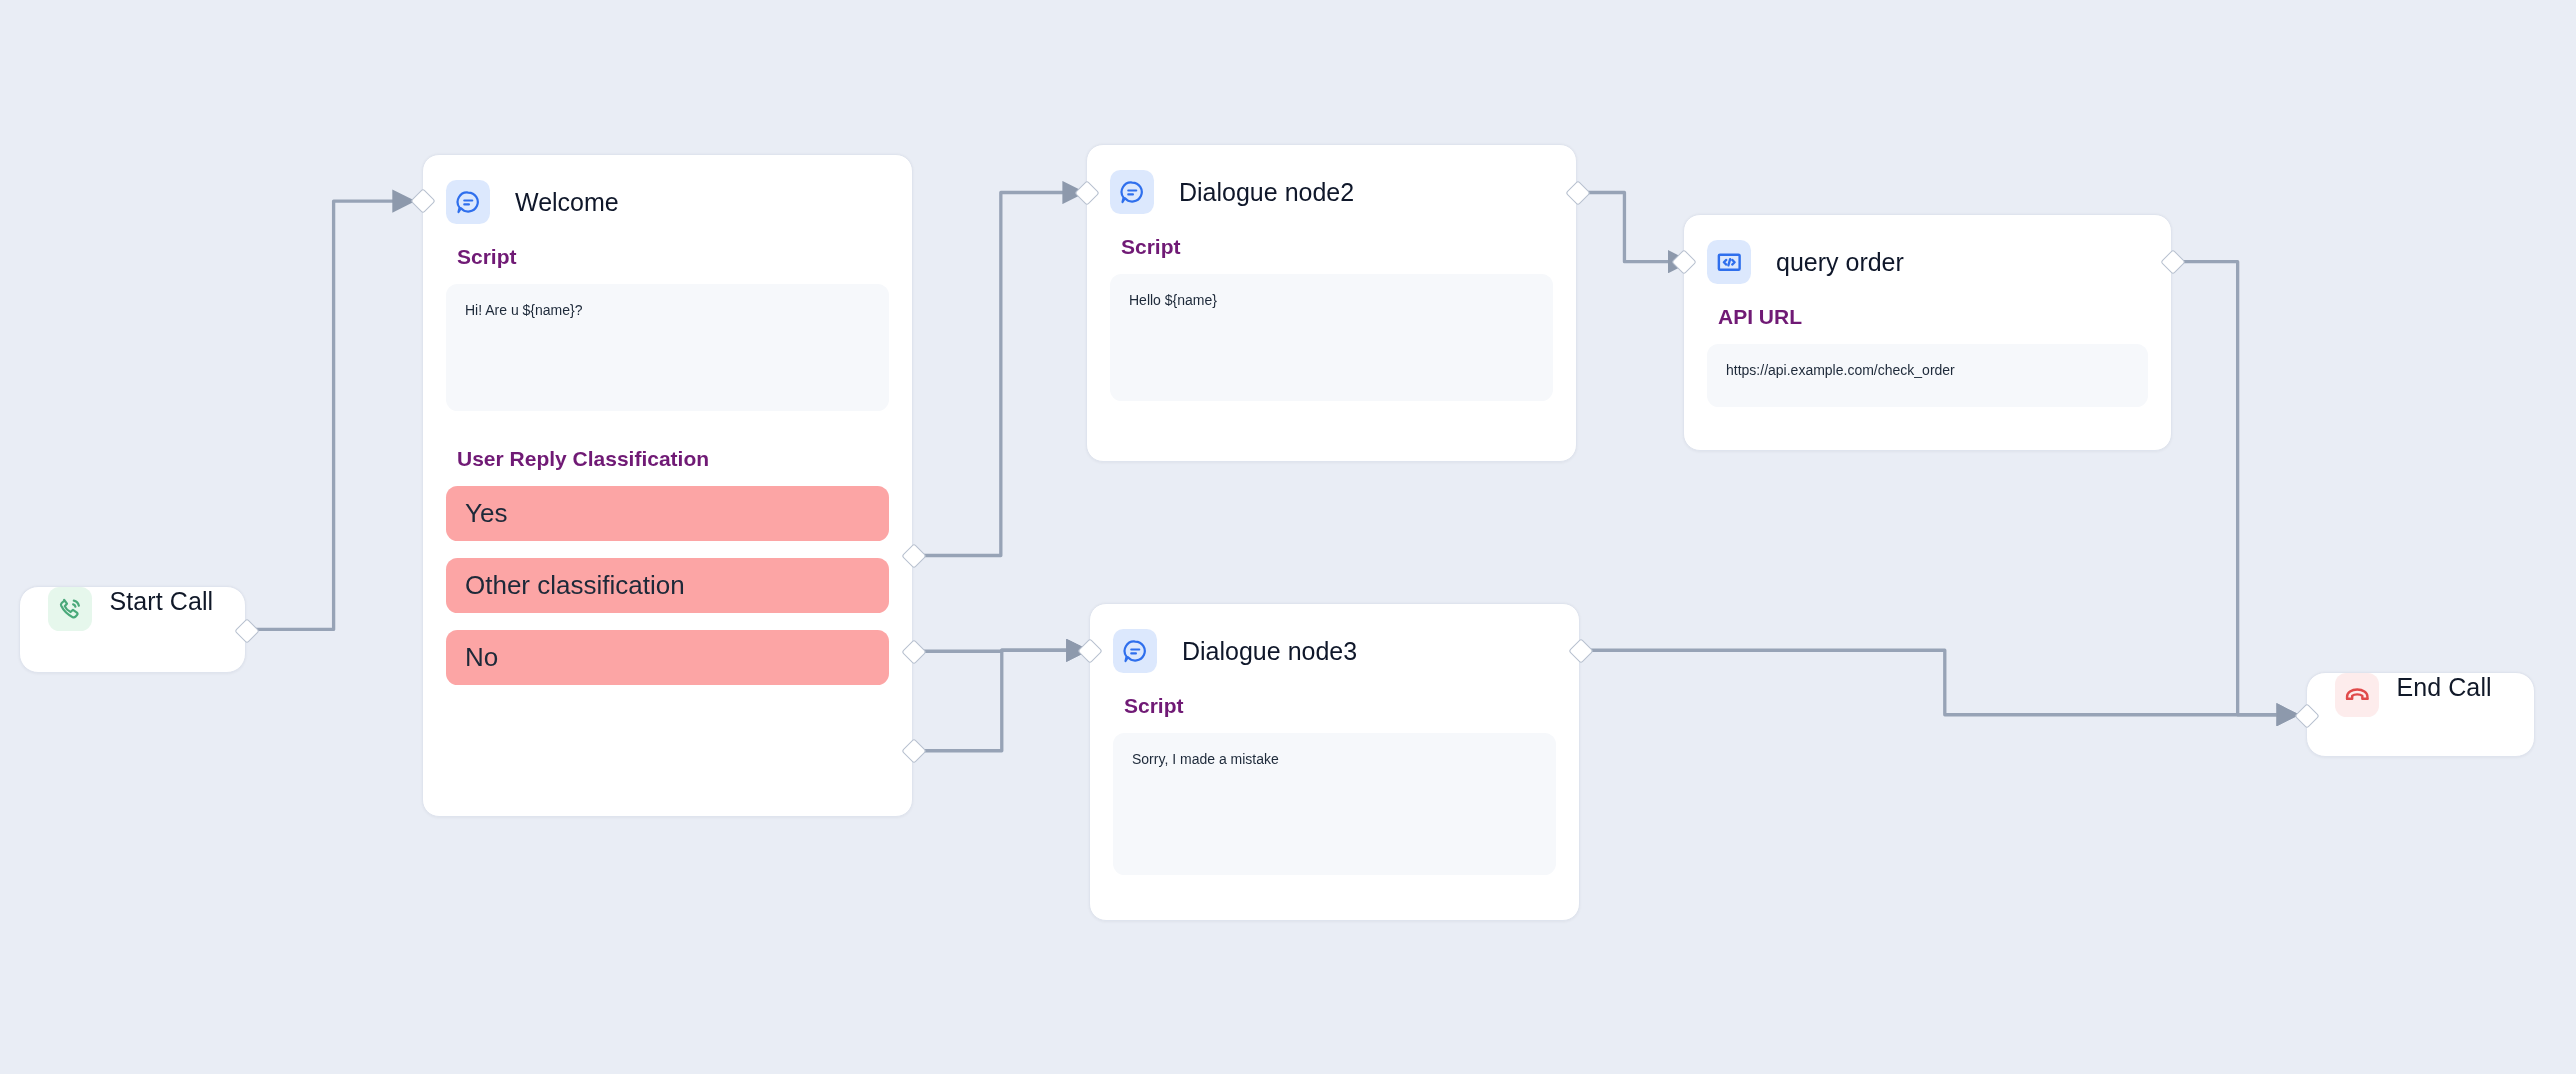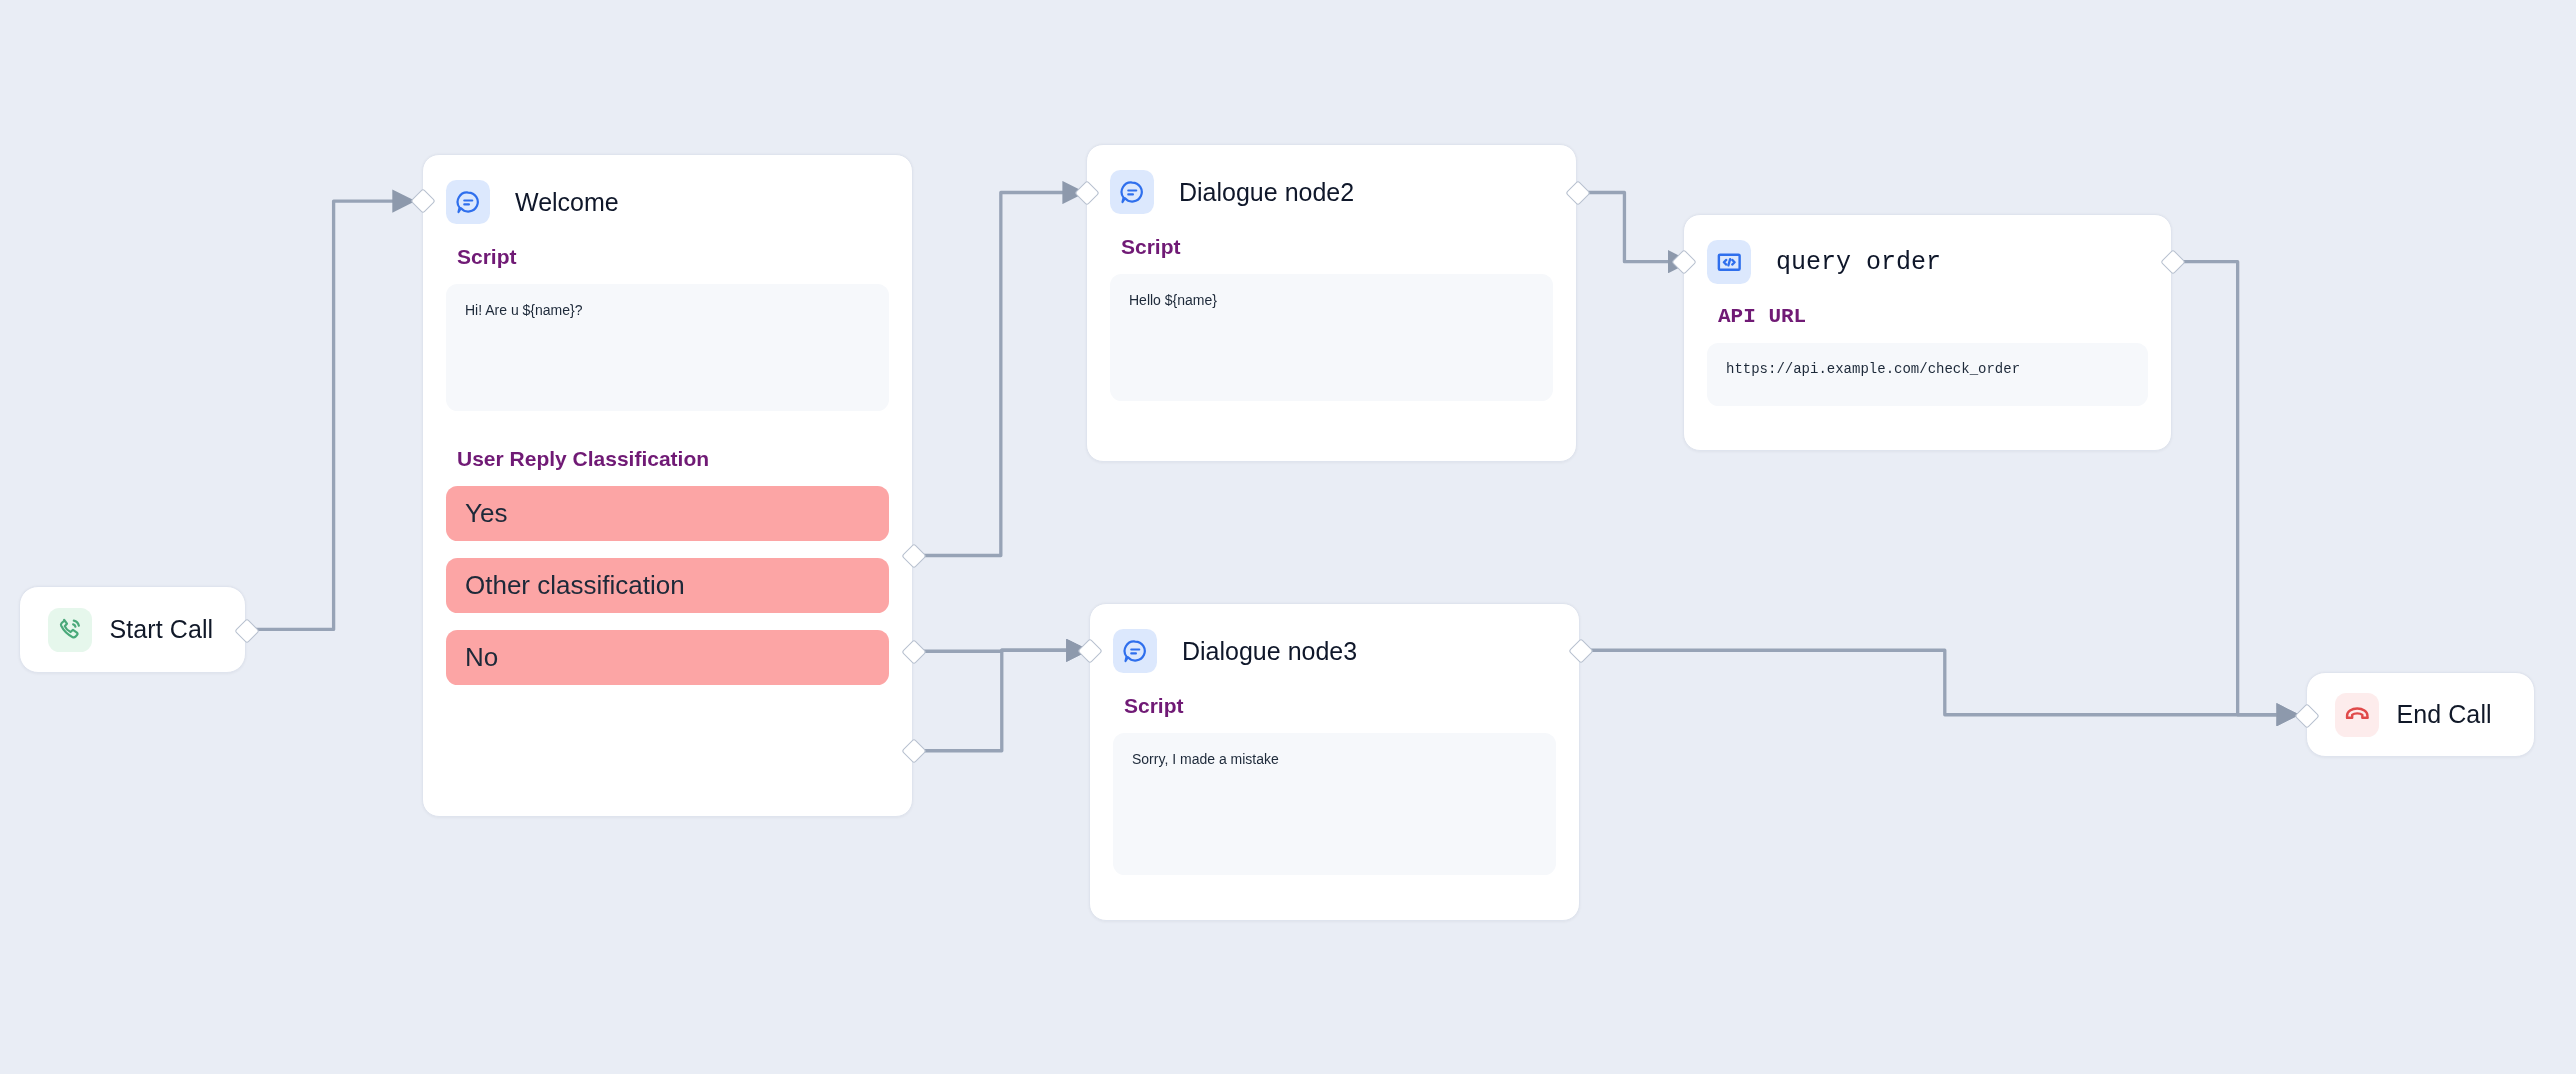--- a/index.html
+++ b/index.html
@@ -31,21 +31,21 @@
     background: #ffffff;
     border: 1.4px solid #dfe4ee;
     border-radius: 17px;
     box-sizing: border-box;
     box-shadow: 0 0.9px 2.8px rgba(30,41,59,.05);
   }
 
   
   .terminal {
     display: flex;
-    align-items: center;
+    align-items: flex-start;
     gap: 17px;
     padding: 0 28.4px;
     border-radius: 19px;
   }
   .terminal .chip {
     width: 44px; height: 44px;
     border-radius: 11.4px;
     display: flex; align-items: center; justify-content: center;
     flex: 0 0 auto;
   }
@@ -201,21 +201,21 @@
       </span>
       <span class="block-title">Dialogue node2</span>
     </div>
     <div class="field-label">Script</div>
     <div class="field-box tall">Hello ${name}</div>
 
     <span class="handle" style="left:0px; top:48px;"></span>
     <span class="handle" style="left:491px; top:48px;"></span>
   </div>
 
-  <div class="node block" style="left:1683px; top:214px; width:489px; height:237px;font-family:Liberation Mono, monospace;">
+  <div class="node block" style="left:1683px; top:214px; width:489px; height:237px;">
     <div class="block-head">
       <span class="chip">
         <svg width="26.5" height="26.5" viewBox="0 0 24 24" fill="none">
           <rect x="2.6" y="5.2" width="18.8" height="13.6" rx="1" stroke="#2f6fed" stroke-width="2.2" fill="none"></rect>
           <path d="M9.3 9.9 L7.1 12 L9.3 14.1" stroke="#2f6fed" stroke-width="2.1" stroke-linecap="round" stroke-linejoin="round" fill="none"></path>
           <path d="M14.7 9.9 L16.9 12 L14.7 14.1" stroke="#2f6fed" stroke-width="2.1" stroke-linecap="round" stroke-linejoin="round" fill="none"></path>
           <path d="M12.8 9.2 L11.2 14.8" stroke="#2f6fed" stroke-width="2.1" stroke-linecap="round" fill="none"></path>
         </svg>
       </span>
       <span class="block-title">query order</span>

